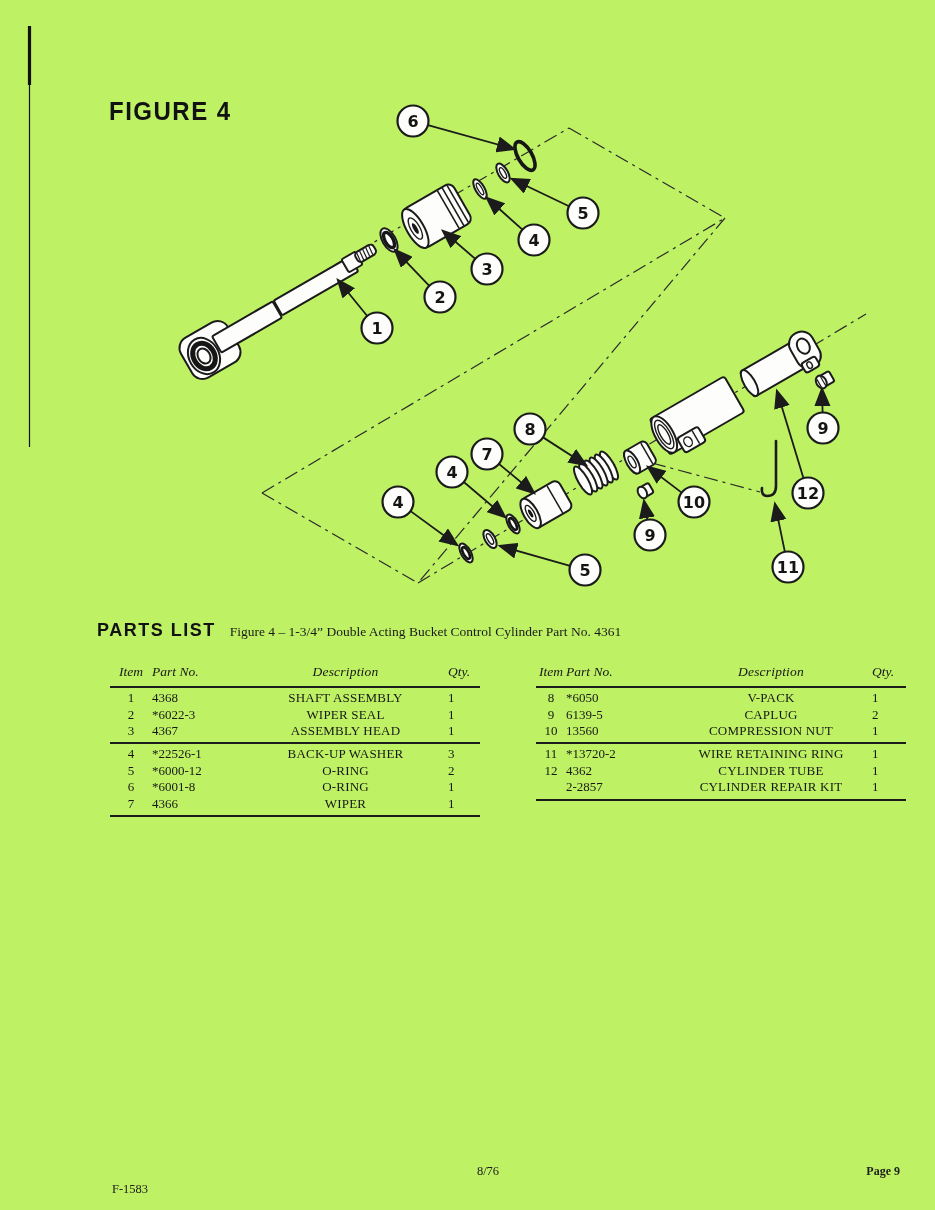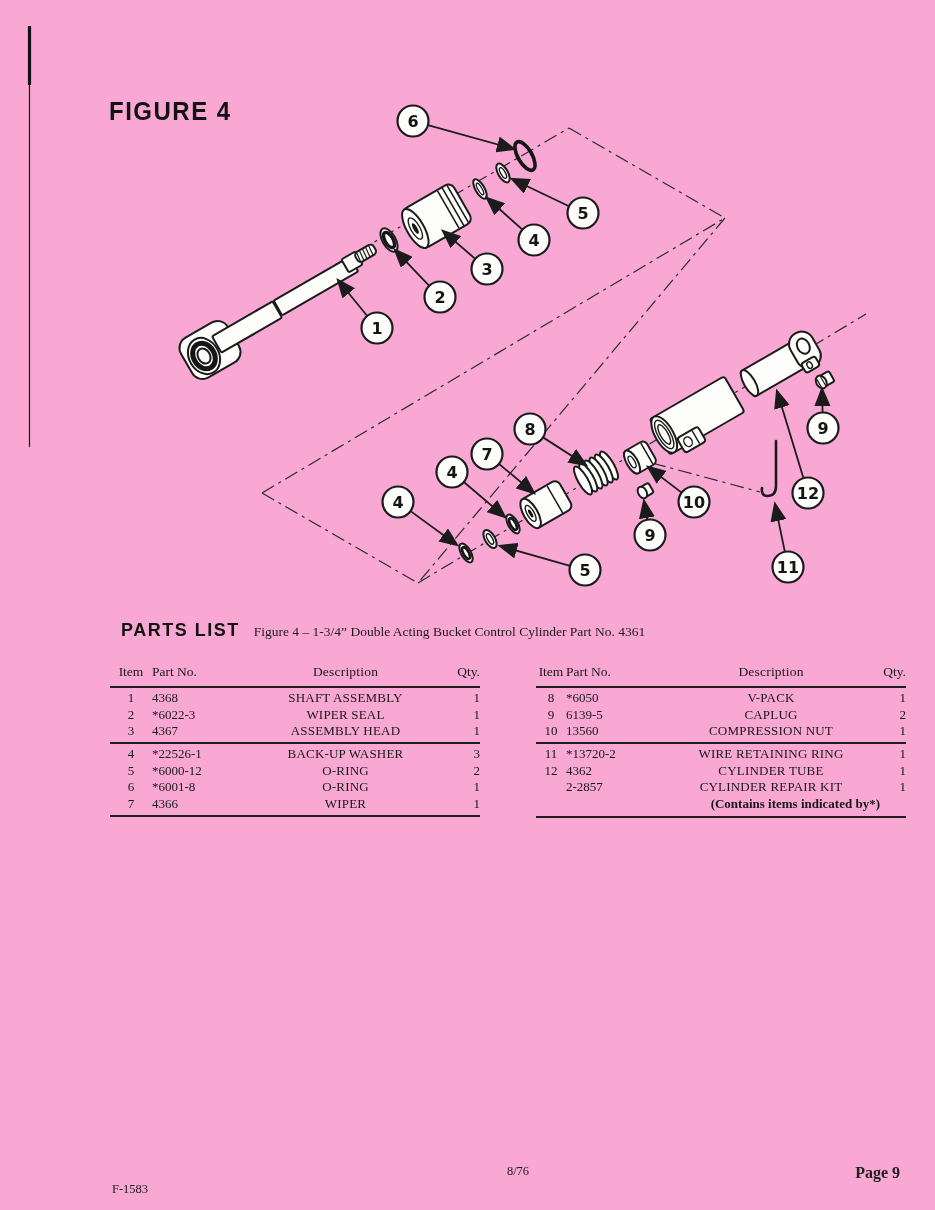--- a/index.html
+++ b/index.html
@@ -1,54 +1,54 @@
 <!DOCTYPE html>
 <html><head>
 <meta charset="utf-8">
 <style>
   html,body{margin:0;padding:0;background:#888;}
-  #page{position:relative;width:935px;height:1210px;background:#f9a8d4;color:#161616;
+  #page{position:relative;width:935px;height:1210px;background:#bef264;color:#161616;
         font-family:"Liberation Serif",serif;overflow:hidden;}
   
   #figure-title{position:absolute;left:109px;top:98px;font-family:"Liberation Sans",sans-serif;
         font-weight:bold;font-size:24px;letter-spacing:1.5px;transform:scaleY(1.05);color:#121212;}
-  #parts-list-bar{position:absolute;left:121px;top:620px;width:700px;white-space:nowrap;}
+  #parts-list-bar{position:absolute;left:97px;top:620px;width:700px;white-space:nowrap;}
   #parts-list-heading{font-family:"Liberation Sans",sans-serif;font-weight:bold;font-size:18px;
         letter-spacing:1.5px;transform:scaleY(1.05);display:inline-block;color:#121212;}
   #parts-list-caption{font-size:13.5px;margin-left:14px;color:#1a1a1a;}
   
   #diagram{position:absolute;left:0;top:0;}
   .cl{stroke:#2a2a2a;stroke-width:1.2;fill:none;stroke-dasharray:14 5 3 5;}
   .part{fill:#fdfdfb;stroke:#1b1b1b;stroke-width:2;stroke-linejoin:round;stroke-linecap:round;}
   .thin{stroke-width:1.4;}
   .callout-circle{fill:#fdfdfb;stroke:#1b1b1b;stroke-width:2.2;}
   .callout-num{font-family:"DejaVu Sans",sans-serif;font-weight:bold;font-size:16px;
         text-anchor:middle;fill:#141414;}
   .arrow{stroke:#1b1b1b;stroke-width:1.8;fill:none;}
   
   .tbl{position:absolute;top:658px;width:370px;font-size:13px;color:#171717;}
   #table-left{left:110px;}
   #table-right{left:536px;}
-  .hdr{display:grid;height:28px;align-items:center;border-bottom:2.2px solid #1c1c1c;font-size:13.5px;}
+  .hdr{display:grid;height:28px;align-items:center;border-bottom:2.2px solid #1c1c1c;font-size:13.5px;font-style:italic;}
   .rows{border-bottom:2.4px solid #1c1c1c;padding-top:2px;padding-bottom:3px;}
   .prow{display:grid;height:16.6px;align-items:center;}
   #table-left .hdr,#table-left .prow{grid-template-columns:42px 84px 212px 32px;}
   #table-right .hdr,#table-right .prow{grid-template-columns:30px 94px 212px 34px;}
   .c-item{text-align:center;}
   .c-part{text-align:left;}
   .c-desc{text-align:center;padding-left:7px;letter-spacing:0.2px;}
   #table-right .c-desc{padding-left:10px;}
-  .c-qty{text-align:right;}
+  .c-qty{text-align:left;}
   .rule-above{border-top:2.2px solid #1c1c1c;margin-top:2px;padding-top:1px;height:17.6px;}
   .note-row{height:17px;text-align:right;padding-right:26px;font-weight:bold;font-size:13px;}
   
   .footer-item{position:absolute;top:1164px;font-size:12.5px;color:#202020;}
   #footer-left{left:112px;margin-top:18px;}
-  #footer-center{left:458px;width:120px;text-align:center;}
-  #footer-right{left:820px;width:80px;text-align:right;font-weight:bold;font-size:16px;}
+  #footer-center{left:428px;width:120px;text-align:center;}
+  #footer-right{left:820px;width:80px;text-align:right;font-weight:bold;font-size:12px;}
 </style>
 </head>
 <body>
 
 <div id="page">
 
   <div id="figure-title">FIGURE 4</div>
 
   <svg id="diagram" width="935" height="618" viewBox="0 0 935 618">
     <defs>
@@ -380,20 +380,19 @@
           <span class="c-part">4362</span>
           <span class="c-desc">CYLINDER TUBE</span>
           <span class="c-qty">1</span>
         </div>
         <div class="prow">
           <span class="c-item"></span>
           <span class="c-part">2-2857</span>
           <span class="c-desc">CYLINDER REPAIR KIT</span>
           <span class="c-qty">1</span>
         </div>
-        <div class="note-row">(Contains items indicated by*)</div>
       </div>
   </div>
 
   <div id="footer-left" class="footer-item">F-1583</div>
   <div id="footer-center" class="footer-item">8/76</div>
   <div id="footer-right" class="footer-item">Page 9</div>
 </div>
 
 </body></html>

